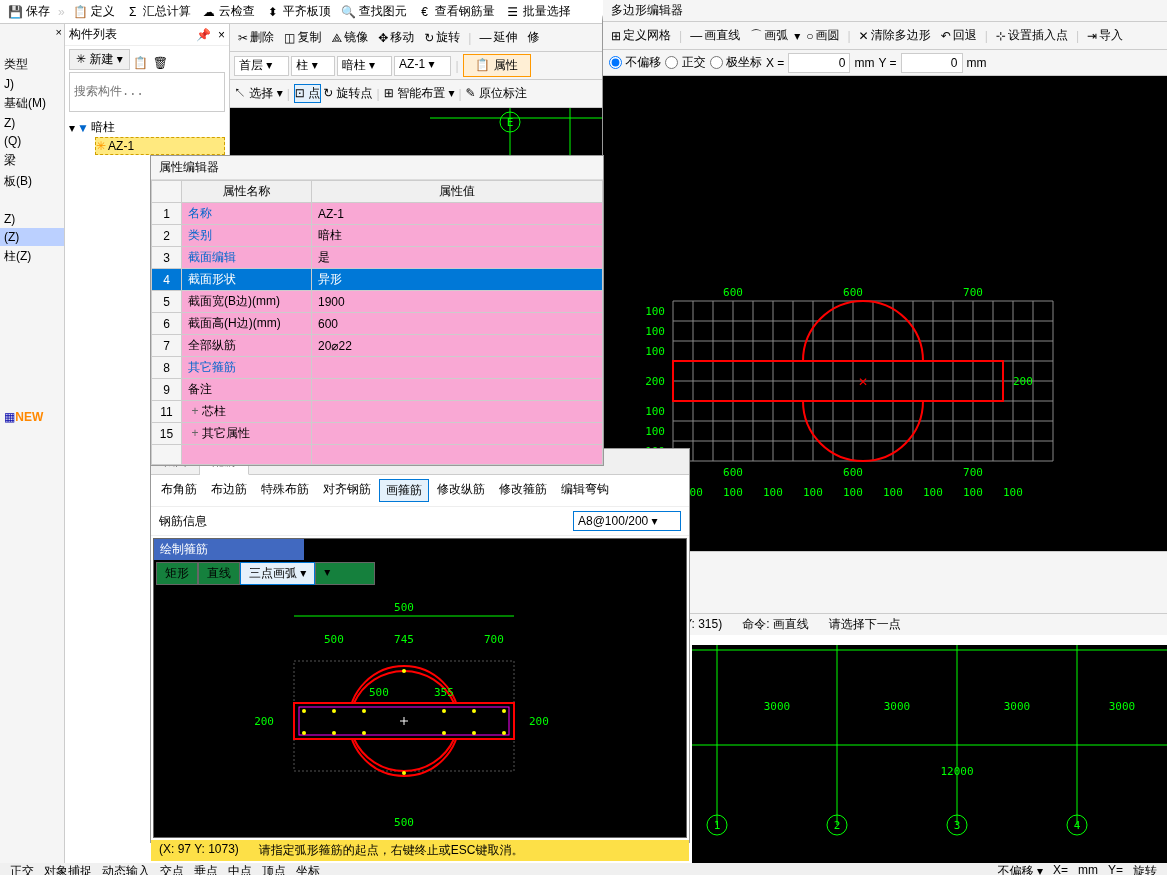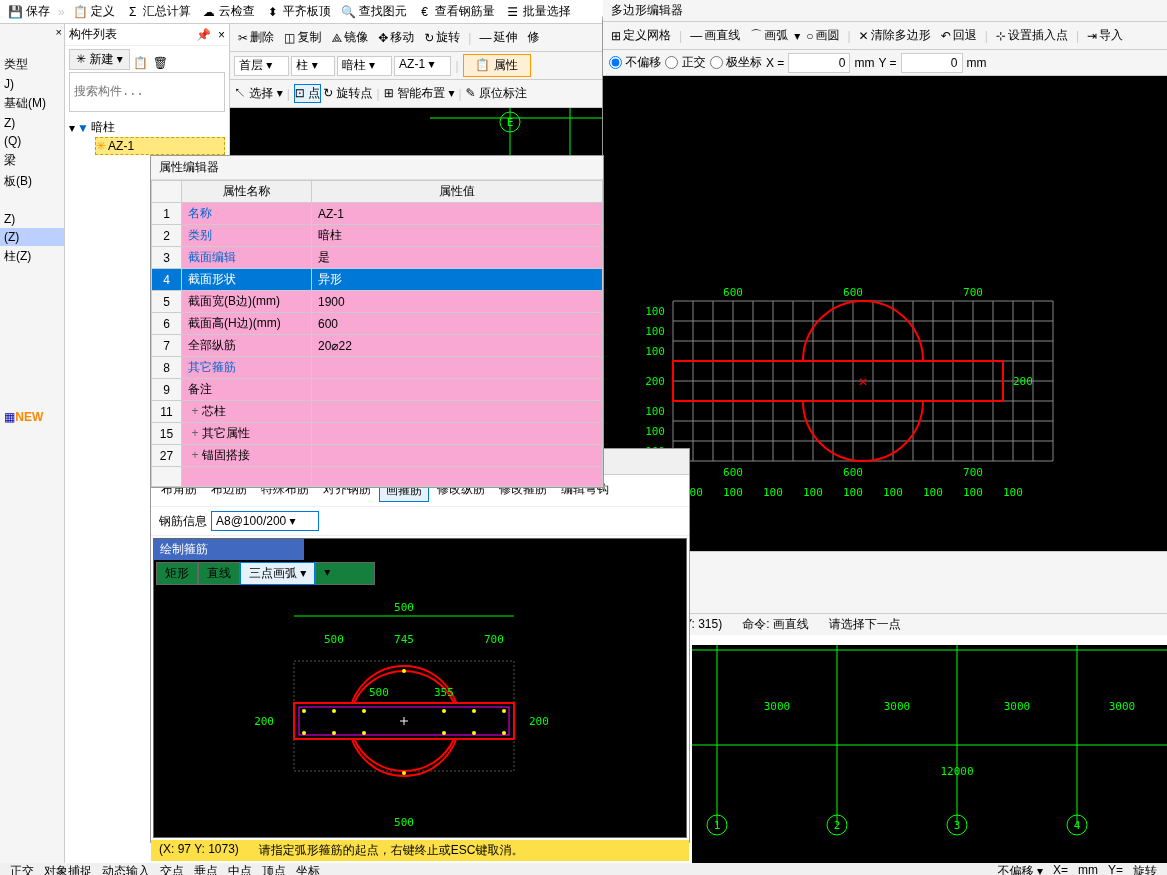--- a/index.html
+++ b/index.html
@@ -63,21 +63,21 @@
 .poly-panel .status { height: 22px; padding: 2px 8px; background: #f5f5f5; border-top: 1px solid #ccc; display: flex; gap: 20px; }
 
 
 .rebar-panel { position: absolute; left: 150px; top: 448px; width: 540px; height: 395px; background: #fff; border: 1px solid #999; z-index: 4; }
 .rebar-panel .tabs { display: flex; border-bottom: 1px solid #ccc; background: #f0f0f0; }
 .rebar-panel .tabs .tab { padding: 4px 12px; border-right: 1px solid #ccc; }
 .rebar-panel .tabs .tab.active { background: #fff; border-bottom: 1px solid #fff; margin-bottom: -1px; }
 .rebar-panel .sub-tabs { display: flex; padding: 4px; gap: 2px; border-bottom: 1px solid #eee; }
 .rebar-panel .sub-tabs .sub-tab { padding: 2px 6px; }
 .rebar-panel .sub-tabs .sub-tab.active { border: 1px solid #0078d7; background: #e5f1fb; }
-.rebar-panel .info-bar { display: flex; align-items: center; padding: 4px 8px; gap: 4px; border-bottom: 1px solid #eee; }
+.rebar-panel .info-bar { display: flex; align-items: center; padding: 4px 8px; gap: 4px; border-bottom: 1px solid #eee; justify-content: space-between; }
 .rebar-panel .info-bar .combo { border: 1px solid #0078d7; padding: 2px 8px 2px 4px; width: 108px; }
 .rebar-panel .draw-area { background: #000; height: 300px; position: relative; border: 1px solid #666; margin: 2px; }
 .rebar-panel .draw-header { background: #4169c0; color: #fff; padding: 2px 6px; width: 150px; }
 .rebar-panel .draw-tabs { display: flex; padding: 2px; gap: 0; }
 .rebar-panel .draw-tabs .dtab { border: 1px solid #666; padding: 2px 8px; background: #15803d; color: #000; }
 .rebar-panel .draw-tabs .dtab.active { border: 1px solid #0078d7; background: #e5f1fb; }
 .rebar-panel .status-bar { display: flex; padding: 2px 8px; background: #fde047; gap: 20px; }
 
 
 .main-canvas { position: absolute; left: 230px; top: 108px; width: 372px; height: 50px; background: #000; }
@@ -274,25 +274,20 @@
           <td></td>
         </tr>
     <tr>
           <td class="row-num">11</td>
           <td><span class="expand">+</span><span>芯柱</span></td>
           <td></td>
         </tr>
     <tr>
           <td class="row-num">15</td>
           <td><span class="expand">+</span><span>其它属性</span></td>
-          <td></td>
-        </tr>
-    <tr>
-          <td class="row-num">27</td>
-          <td><span class="expand">+</span><span>锚固搭接</span></td>
           <td></td>
         </tr>
     <tr>
           <td class="row-num"></td>
           <td></td>
           <td></td>
         </tr>
   </tbody>
     </table>
 </div>

